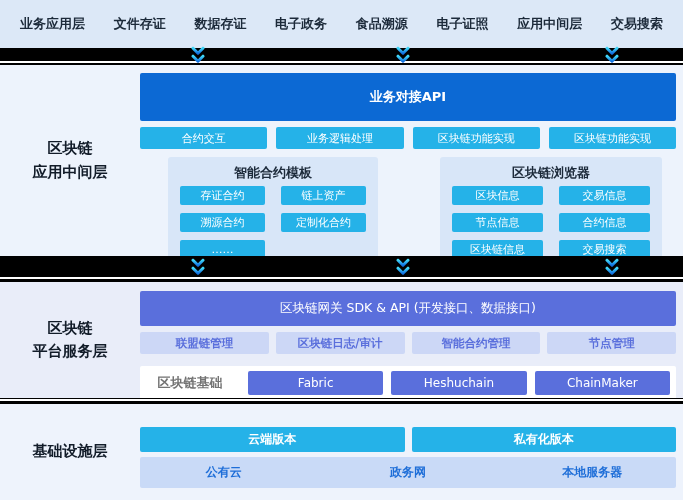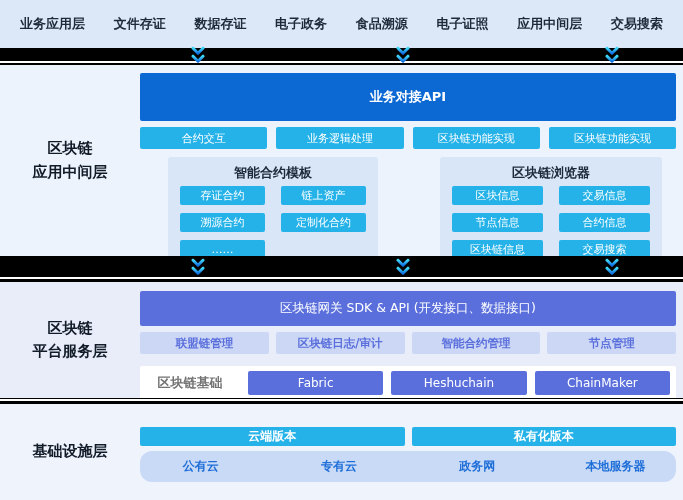--- a/index.html
+++ b/index.html
@@ -82,23 +82,23 @@
     color:#737373;font-weight:bold;font-size:13px;
   }
   .btn-chain{
     flex:1;height:24px;background:#5a6fdc;border-radius:2px;color:#fff;
     display:flex;align-items:center;justify-content:center;font-size:12px;
   }
   
   .sec-infra{height:96px;background:#eef3fc;}
   .sec-infra .content{padding-top:23px;}
   .ver-row{display:flex;gap:7px;}
-  .btn-version{flex:1;height:19px;font-size:12px;font-weight:bold;}
+  .btn-version{flex:1;height:25px;font-size:12px;font-weight:bold;}
   .env-bar{
-    margin-top:5px;height:31px;background:#c9daf7;border-radius:12px;
+    margin-top:5px;height:31px;background:#c9daf7;border-radius:2px;
     display:flex;align-items:center;gap:17px;
   }
   .env-item{
     flex:1;text-align:center;color:#1e6ed8;font-weight:bold;font-size:12px;
   }
 </style>
 </head>
 <body>
 
 <div class="tabbar">
@@ -227,18 +227,17 @@
   <div class="side-label">
     <span>基础设施层</span>
   </div>
   <div class="content">
     <div class="ver-row">
       <div class="btn-cyan btn-version">云端版本</div>
       <div class="btn-cyan btn-version">私有化版本</div>
     </div>
     <div class="env-bar">
       <div class="env-item">公有云</div>
-      <div class="env-item">专有云</div>
       <div class="env-item">政务网</div>
       <div class="env-item">本地服务器</div>
     </div>
   </div>
 </div>
 
 </body></html>

